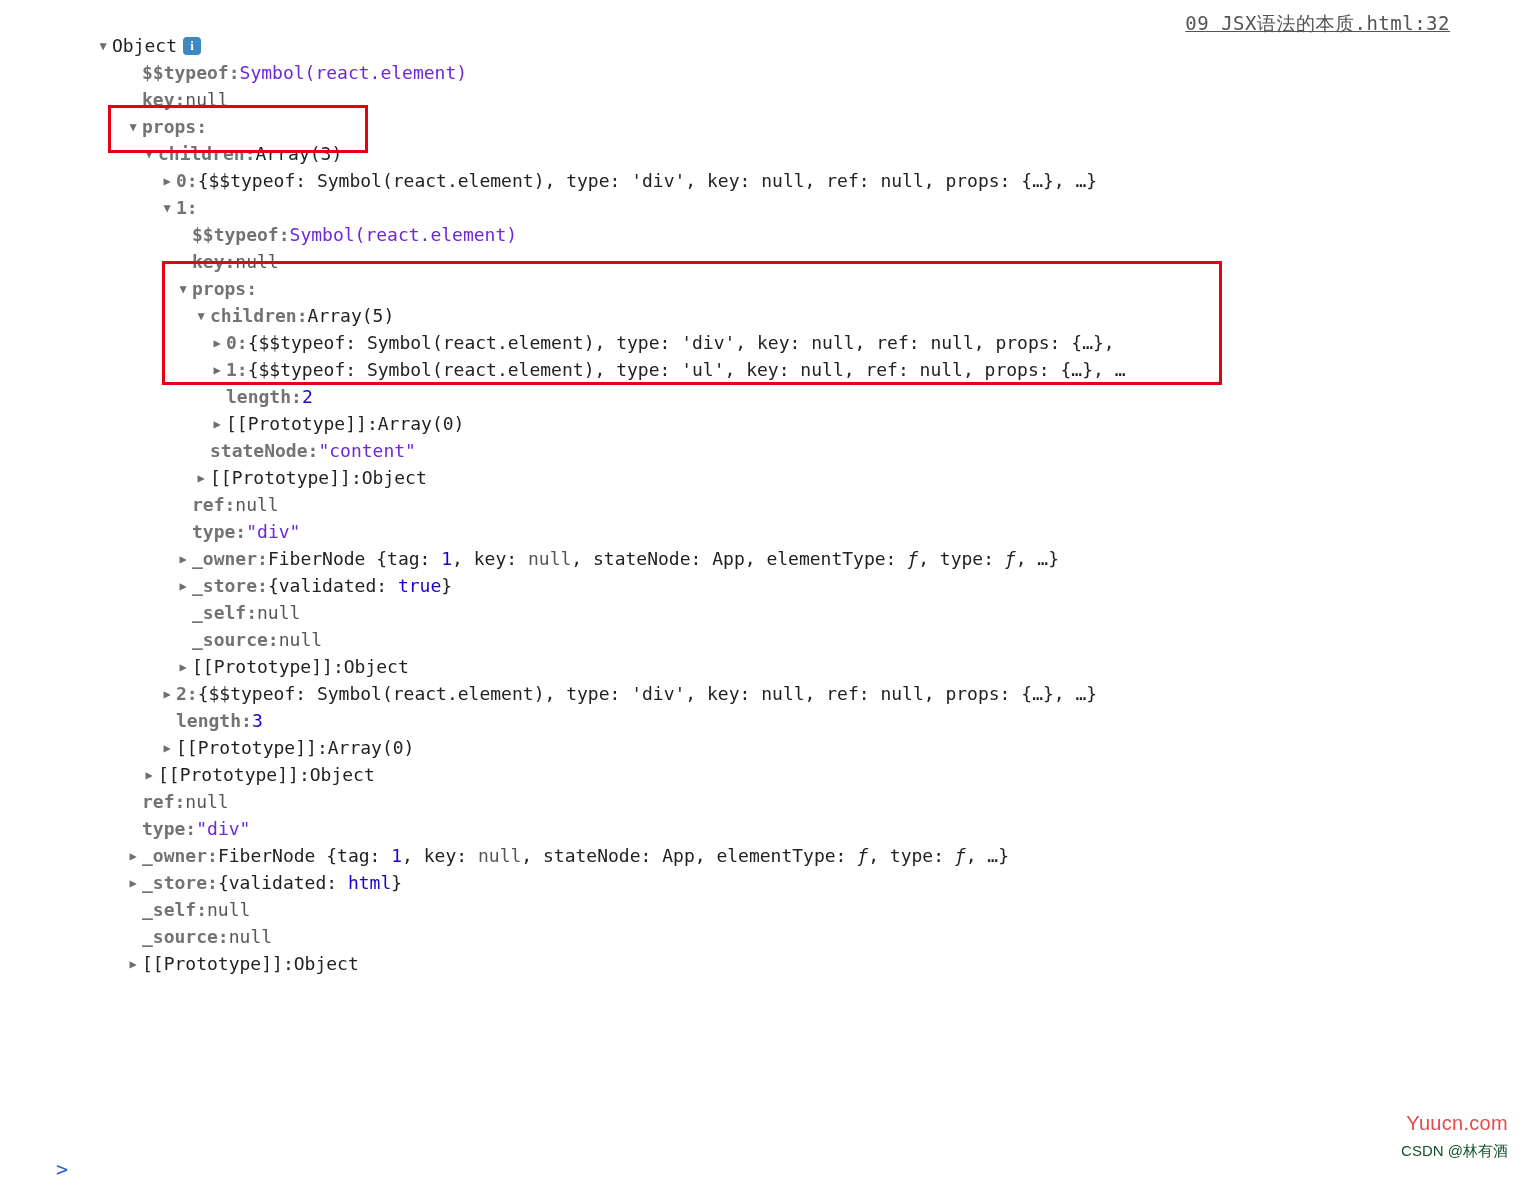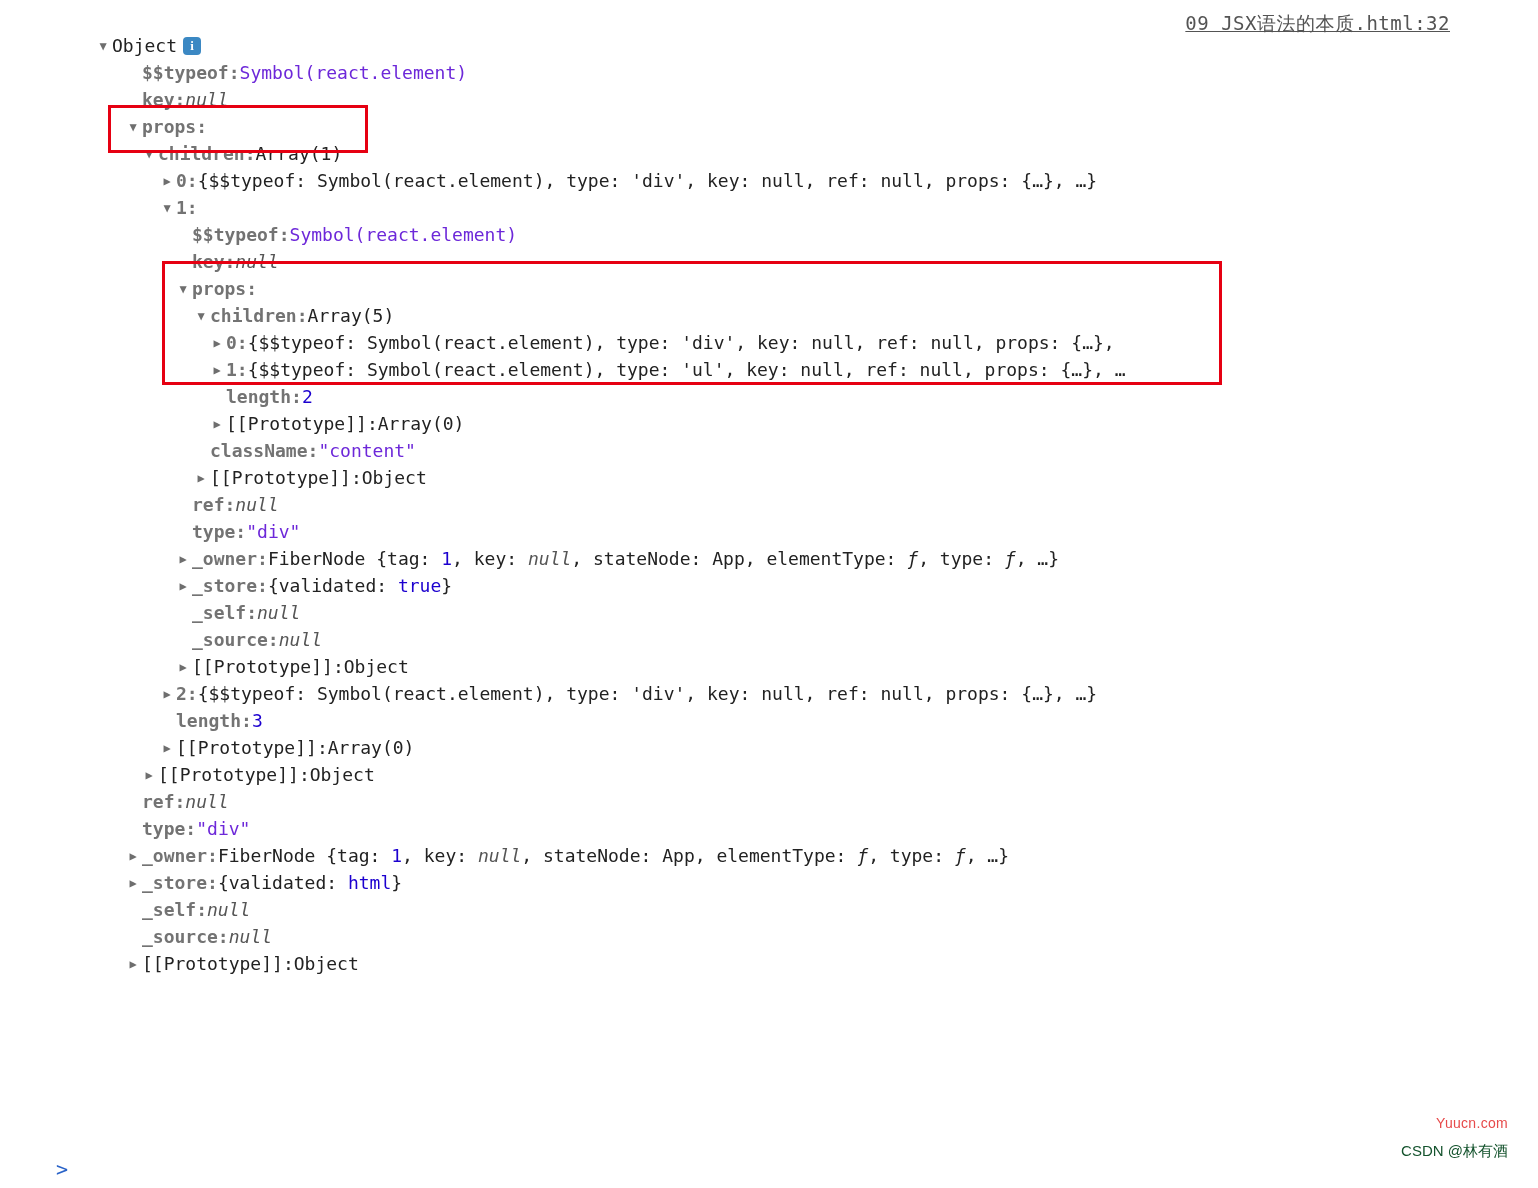--- a/index.html
+++ b/index.html
@@ -53,21 +53,21 @@
     display: inline-block;
     width: 14px;
     text-align: center;
     margin-right: 2px;
     color: #6e6e6e;
     font-size: 12px;
     vertical-align: 1px;
   }
   .tri-spacer { display:inline-block; width:14px; margin-right:2px; }
   .key-purple { color: #737373; font-weight: 700; }
-  .key-dim { color: #565656; font-style: italic; }
+  .key-dim { color: #565656; }
   .str-red { color: #6d28d9; }
   .num-blue { color: #1c00cf; }
   .plain { color: #222; }
   .italic { font-style: italic; }
   .info-badge {
     display: inline-flex;
     align-items: center;
     justify-content: center;
     width: 18px;
     height: 18px;
@@ -97,21 +97,21 @@
     width: 1060px;
     height: 124px;
     pointer-events: none;
   }
   .watermark-right {
     position: absolute;
     right: 22px;
     bottom: 52px;
     color: #e74a4a;
     font-family: "Helvetica Neue", Arial, sans-serif;
-    font-size: 14px;
+    font-size: 20px;
     letter-spacing: 0.3px;
     margin-top: 20px;
   }
   .watermark-bottom {
     position: absolute;
     right: 22px;
     bottom: 24px;
     color: #14532d;
     font-family: "Helvetica Neue", Arial, sans-serif;
     font-size: 15px;
@@ -157,21 +157,21 @@
     <div class="row indent-1">
       <span class="tri">▼</span>
       <span class="key-purple">props</span>
         <span class="key-purple">:</span>
     </div>
 
     <div class="row indent-2">
       <span class="tri">▼</span>
       <span class="key-purple">children</span>
         <span class="key-purple">: </span>
-      <span class="plain">Array(1)</span>
+      <span class="plain">Array(3)</span>
     </div>
 
     <div class="row indent-3">
       <span class="tri">▶</span>
       <span class="key-purple">0</span>
         <span class="key-purple">: </span>
       <span class="plain">{$$typeof: Symbol(react.element), type: 'div', key: null, ref: null, props: {…}, …}</span>
     </div>
 
     <div class="row indent-3">
@@ -230,21 +230,21 @@
 
     <div class="row indent-6">
       <span class="tri">▶</span>
       <span class="plain">[[Prototype]]</span>
         <span class="plain">: </span>
       <span class="plain">Array(0)</span>
     </div>
 
     <div class="row indent-5">
       <span class="tri-spacer"></span>
-      <span class="key-purple">className</span>
+      <span class="key-purple">stateNode</span>
         <span class="key-purple">: </span>
       <span class="str-red">"content"</span>
     </div>
 
     <div class="row indent-5">
       <span class="tri">▶</span>
       <span class="plain">[[Prototype]]</span>
         <span class="plain">: </span>
       <span class="plain">Object</span>
     </div>

